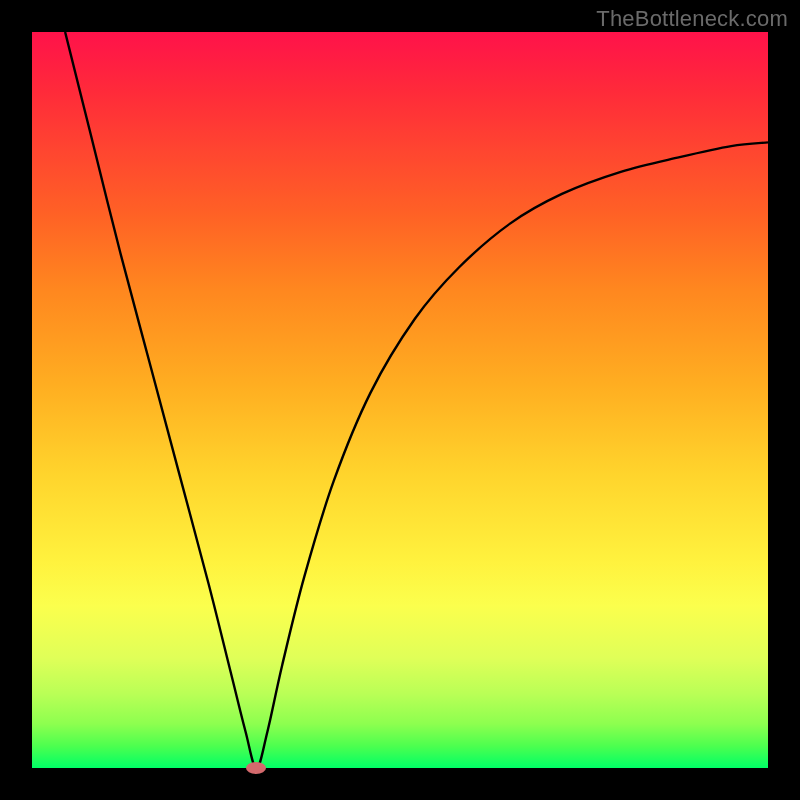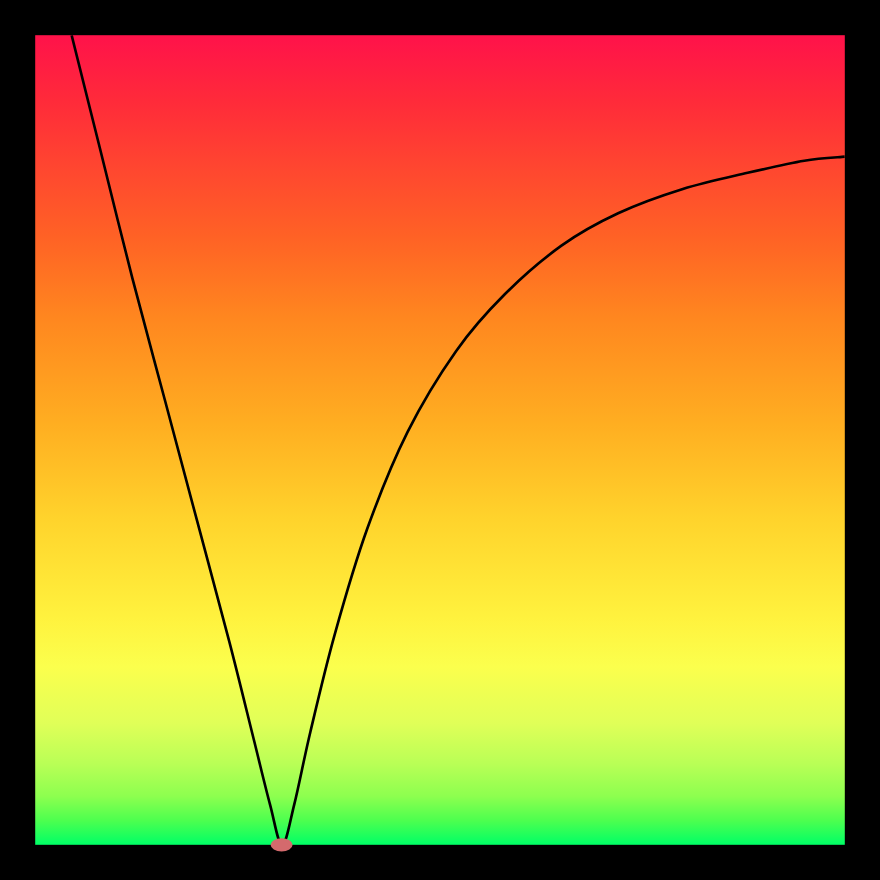--- a/index.html
+++ b/index.html
@@ -67,13 +67,14 @@
 </head>
 <body>
 
 <div class="frame">
   <div class="plot-area">
     <svg class="svg-layer" viewBox="0 0 736 736" preserveAspectRatio="none">
       <path id="curve-path" d="M 33.12 0 C 37.413333333333334 17.17333333333333 49.68000000000001 66.23999999999995 58.88 103.03999999999996 C 68.08 139.83999999999997 78.50666666666666 182.7733333333334 88.32 220.80000000000007 C 98.13333333333333 258.8266666666667 107.94666666666667 294.4 117.76 331.2 C 127.57333333333334 368 137.38666666666668 404.79999999999995 147.20000000000002 441.59999999999997 C 157.01333333333335 478.4 168.0533333333333 518.88 176.64 552 C 185.22666666666666 585.12 192.5866666666667 615.7866666666666 198.72000000000003 640.3199999999999 C 204.85333333333335 664.8533333333332 209.14666666666668 683.2533333333333 213.44 699.2 C 217.73333333333332 715.1466666666668 220.79999999999998 736 224.48 736 C 228.16 736 231.2266666666667 716.3733333333333 235.52 699.2 C 239.81333333333333 682.0266666666668 244.10666666666668 658.72 250.24 632.96 C 256.37333333333333 607.2 263.73333333333335 575.3066666666666 272.32 544.64 C 280.90666666666664 513.9733333333334 290.71999999999997 479.62666666666667 301.76 448.96 C 312.8 418.2933333333333 325.06666666666666 387.62666666666667 338.56 360.64 C 352.05333333333334 333.6533333333333 368 307.8933333333334 382.72 287.04 C 397.44000000000005 266.18666666666667 410.93333333333334 251.46666666666664 426.88 235.51999999999998 C 442.82666666666665 219.57333333333332 461.2266666666667 203.6266666666667 478.40000000000003 191.36 C 495.5733333333334 179.09333333333333 511.52 170.50666666666663 529.92 161.91999999999996 C 548.3199999999999 153.3333333333333 569.1733333333334 145.97333333333324 588.8000000000001 139.83999999999992 C 608.4266666666667 133.7066666666666 629.28 129.41333333333333 647.68 125.12 C 666.0799999999999 120.8266666666667 684.4799999999999 116.53333333333337 699.1999999999999 114.08000000000004 C 713.92 111.62666666666671 729.8666666666667 111.01333333333332 736 110.39999999999998" fill="none" stroke="#000" stroke-width="2.4"></path>
     </svg>
     <div id="min-marker" class="minimum-marker" style="left: 224.48px; top: 736px; background: rgb(212, 106, 109);"></div>
   </div>
+  <div class="source-label">TheBottleneck.com</div>
 </div>
 
 </body></html>

